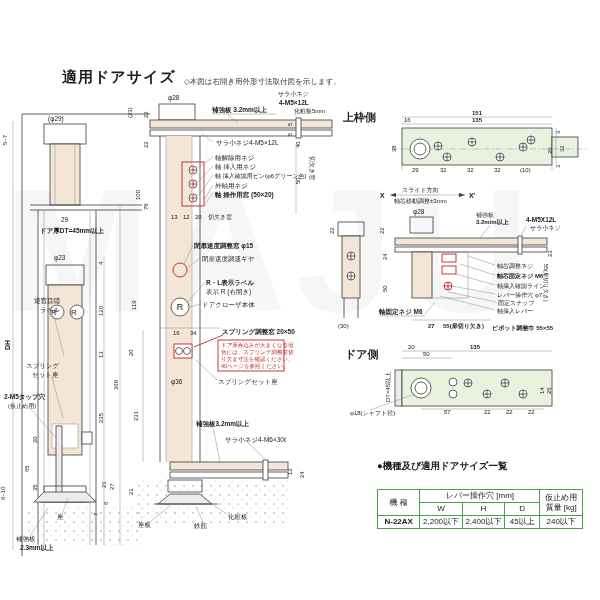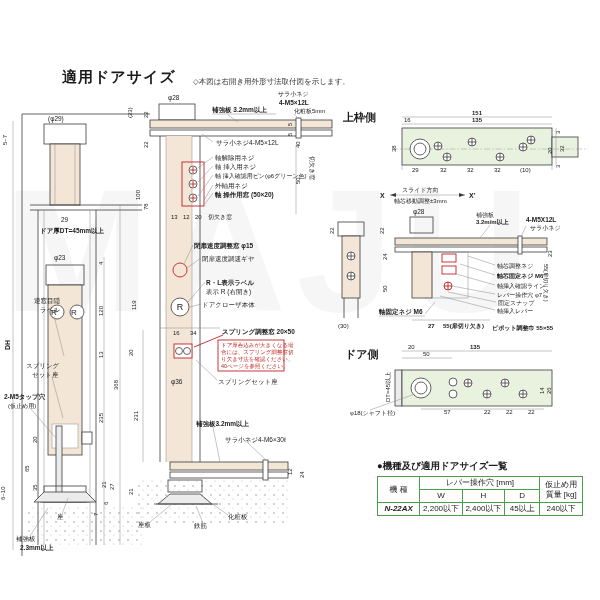--- a/index.html
+++ b/index.html
@@ -2,37 +2,37 @@
 <html><head>
 <meta charset="utf-8">
 <style>
   html,body{margin:0;padding:0;background:#fff;}
   #page{position:relative;width:600px;height:600px;background:#fff;overflow:hidden;
         font-family:"Liberation Sans","DejaVu Sans",sans-serif;color:#1b1b1b;}
   .abs{position:absolute;}
   #wm{position:absolute;left:4px;top:150px;font-size:175px;font-weight:bold;
       letter-spacing:10px;color:rgba(70,70,70,0.05);pointer-events:none;}
   #hdr-title{left:62px;top:68px;font-size:15px;font-weight:bold;letter-spacing:1px;}
-  #hdr-note{left:193px;top:77px;font-size:7.5px;color:#333;}
+  #hdr-note{left:184px;top:77px;font-size:7.5px;color:#333;}
   #hdr-model{left:336px;top:64px;font-size:17px;font-weight:bold;letter-spacing:1px;}
   svg text{font-family:"Liberation Sans","DejaVu Sans",sans-serif;fill:#1b1b1b;}
   .t5{font-size:5.5px}.t6{font-size:6px}.t65{font-size:6.5px}.t7{font-size:7px}
   .t8{font-size:8px}.t9{font-size:9px}.t11{font-size:11px;font-weight:bold}
   .b{font-weight:bold}.red{fill:#c22222}
   .ln{stroke:#3c3c3c;stroke-width:0.8;fill:none}
   .lt{stroke:#8a8a8a;stroke-width:0.5;fill:none}
   .lr{stroke:#c22222;stroke-width:0.9;fill:none}
   .cl{stroke:#999;stroke-width:0.5;stroke-dasharray:6 2 1.5 2;fill:none}
   .tan{fill:#f3e6d6}.grn{fill:#e9f1df}.wht{fill:#fff}.gry{fill:#ececec}
   #tbl-wrap{left:377px;top:460px;width:212px;}
-  #tbl-title{font-size:9.5px;font-weight:bold;margin-bottom:3px;}
+  #tbl-title{font-size:9.5px;font-weight:bold;margin-bottom:16px;}
   table.sztbl{border-collapse:collapse;width:206px;}
   table.sztbl td{border:1px solid #4aa04a;font-size:8px;text-align:center;
                  padding:1px 2px;line-height:1.25;}
-  table.sztbl td.model{font-weight:bold;font-style:italic;}
+  table.sztbl td.model{font-weight:bold;}
 </style>
 </head>
 <body>
 
 <div id="page">
 
   <div id="wm">MAJU</div>
 
   <div class="abs" id="hdr-title">適用ドアサイズ</div>
   <div class="abs" id="hdr-note">◇本図は右開き用外形寸法取付図を示します。</div>

